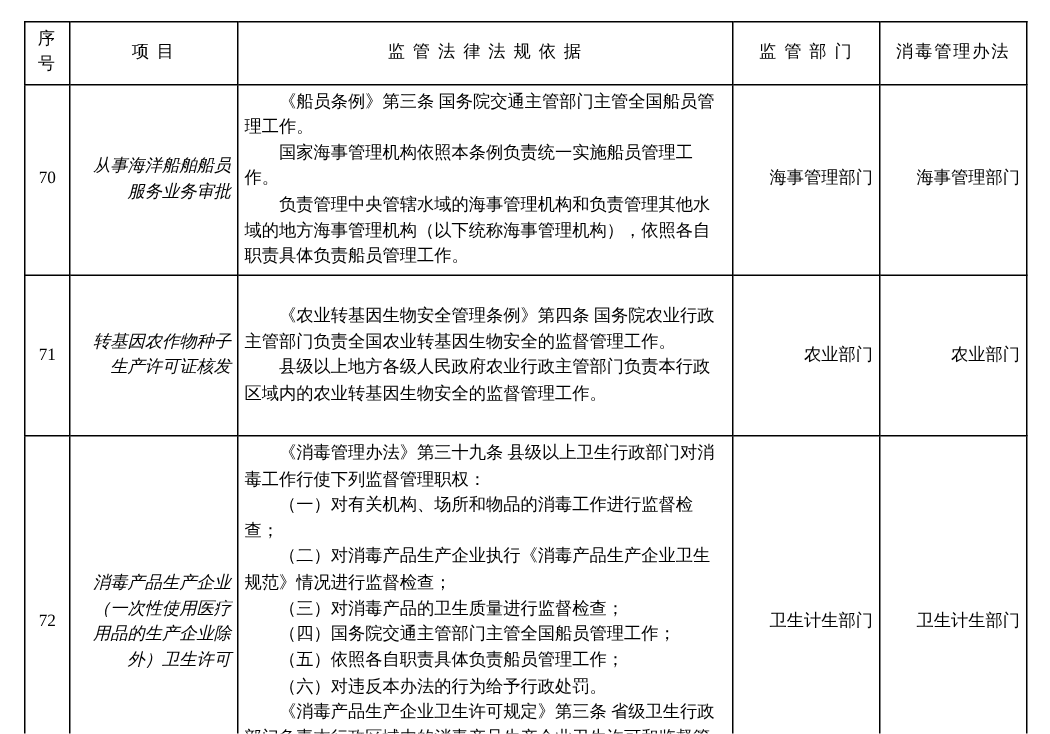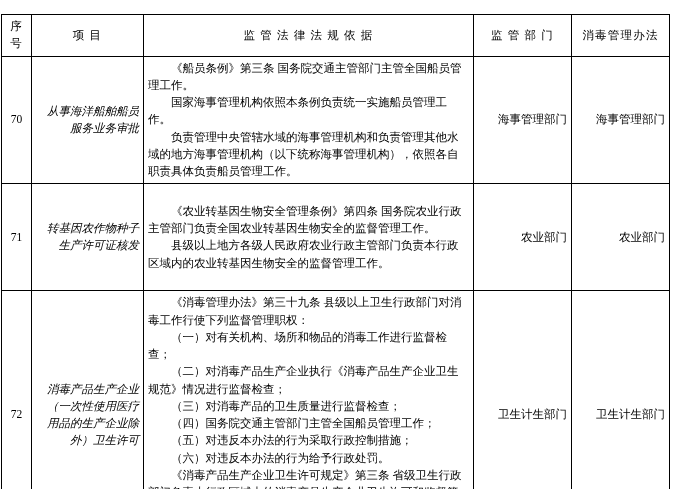--- a/index.html
+++ b/index.html
@@ -12,21 +12,21 @@
     height: 489px;
     font-family: "Liberation Serif", "DejaVu Serif", serif;
     color: #000000;
     overflow: hidden;
   }
   .page {
     position: relative;
     width: 700px;
     height: 489px;
     box-sizing: border-box;
-    padding: 14px 16px 0 1px;
+    padding: 14px 16px 0 16px;
   }
   table.reg-table {
     width: 668px;
     border-collapse: collapse;
     table-layout: fixed;
     border: 1px solid #000;
   }
   table.reg-table th,
   table.reg-table td {
     border: 1px solid #000;
@@ -125,21 +125,21 @@
       </tr>
       <tr class="row72">
         <td class="no">72</td>
         <td class="item">消毒产品生产企业（一次性使用医疗用品的生产企业除外）卫生许可</td>
         <td class="basis">
           <p class="p">《消毒管理办法》第三十九条   县级以上卫生行政部门对消毒工作行使下列监督管理职权：</p>
           <p class="p">（一）对有关机构、场所和物品的消毒工作进行监督检查；</p>
           <p class="p">（二）对消毒产品生产企业执行《消毒产品生产企业卫生规范》情况进行监督检查；</p>
           <p class="p">（三）对消毒产品的卫生质量进行监督检查；</p>
           <p class="p">（四）国务院交通主管部门主管全国船员管理工作；</p>
-          <p class="p">（五）对违反本办法的行为采取行政控制措施；</p>
+          <p class="p">（五）依照各自职责具体负责船员管理工作；</p>
           <p class="p">（六）对违反本办法的行为给予行政处罚。</p>
           <p class="p">《消毒产品生产企业卫生许可规定》第三条   省级卫生行政部门负责本行政区域内的消毒产品生产企业卫生许可和监督管理工作。县级以上卫生行政部门负责辖区内消毒产品生产企业日常监督管理工作。</p>
         </td>
         <td class="dept">卫生计生部门</td>
         <td class="ind">卫生计生部门</td>
       </tr>
     </tbody>
   </table>
 </div>
 

